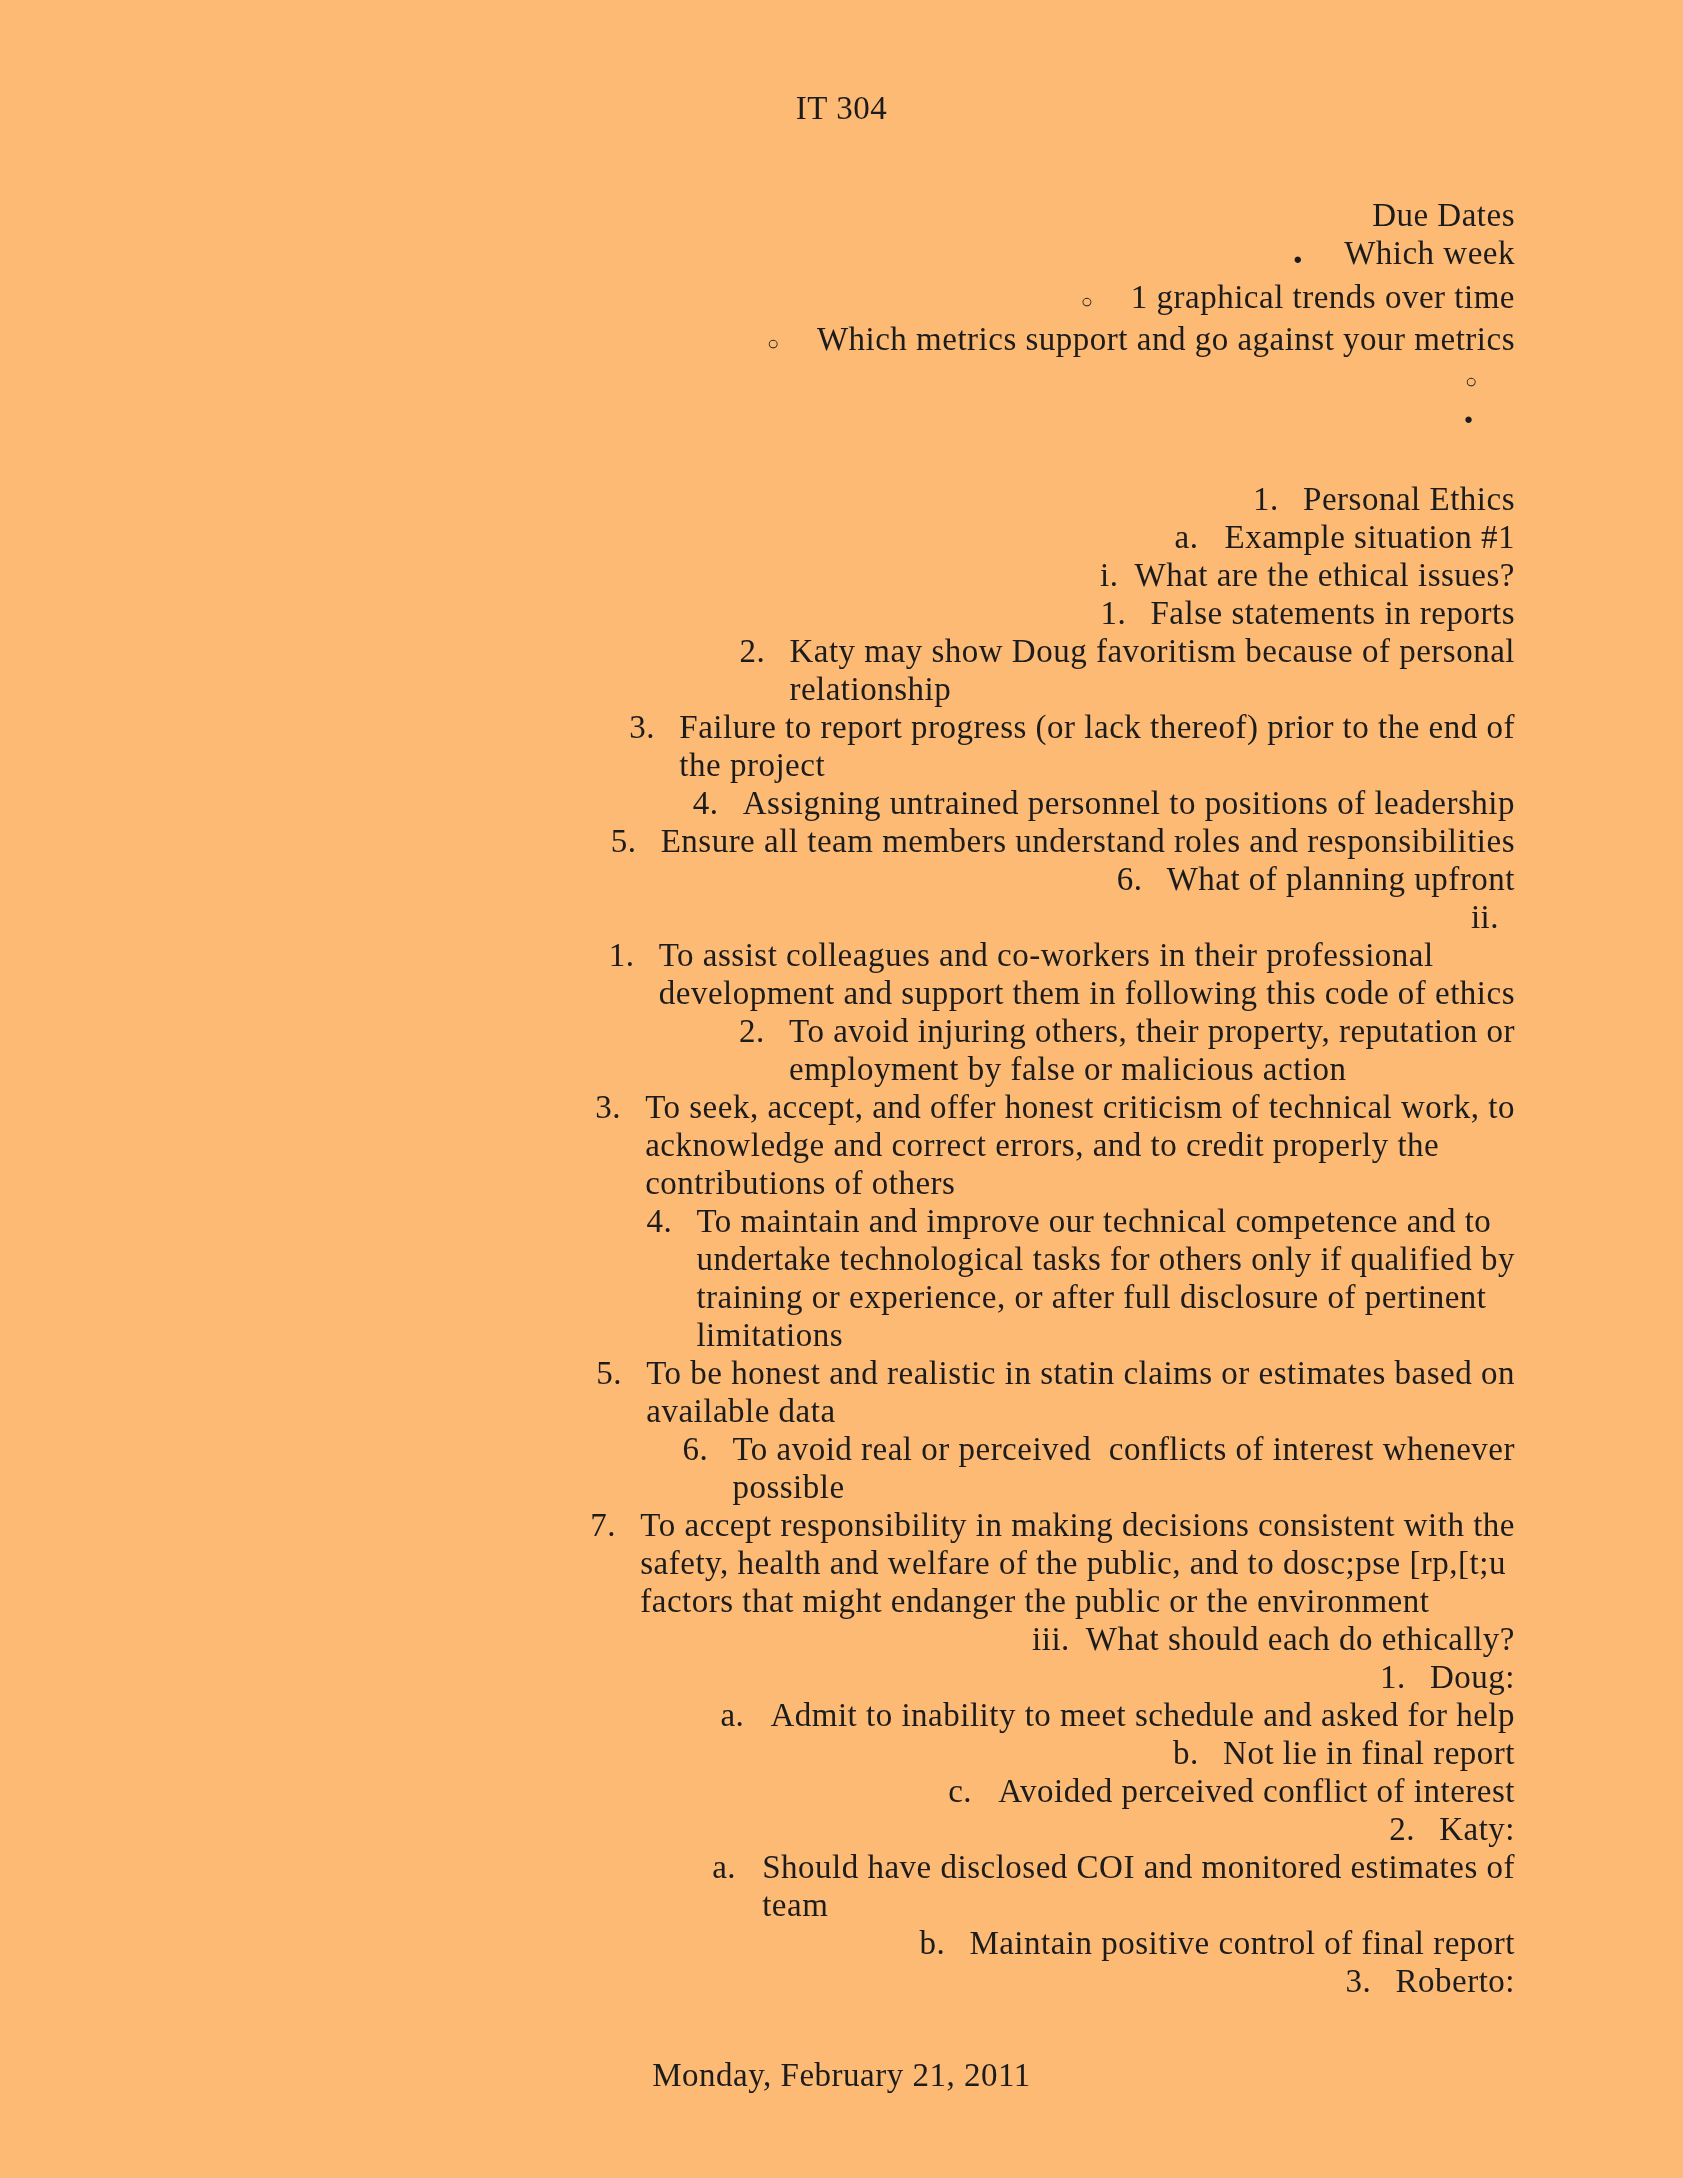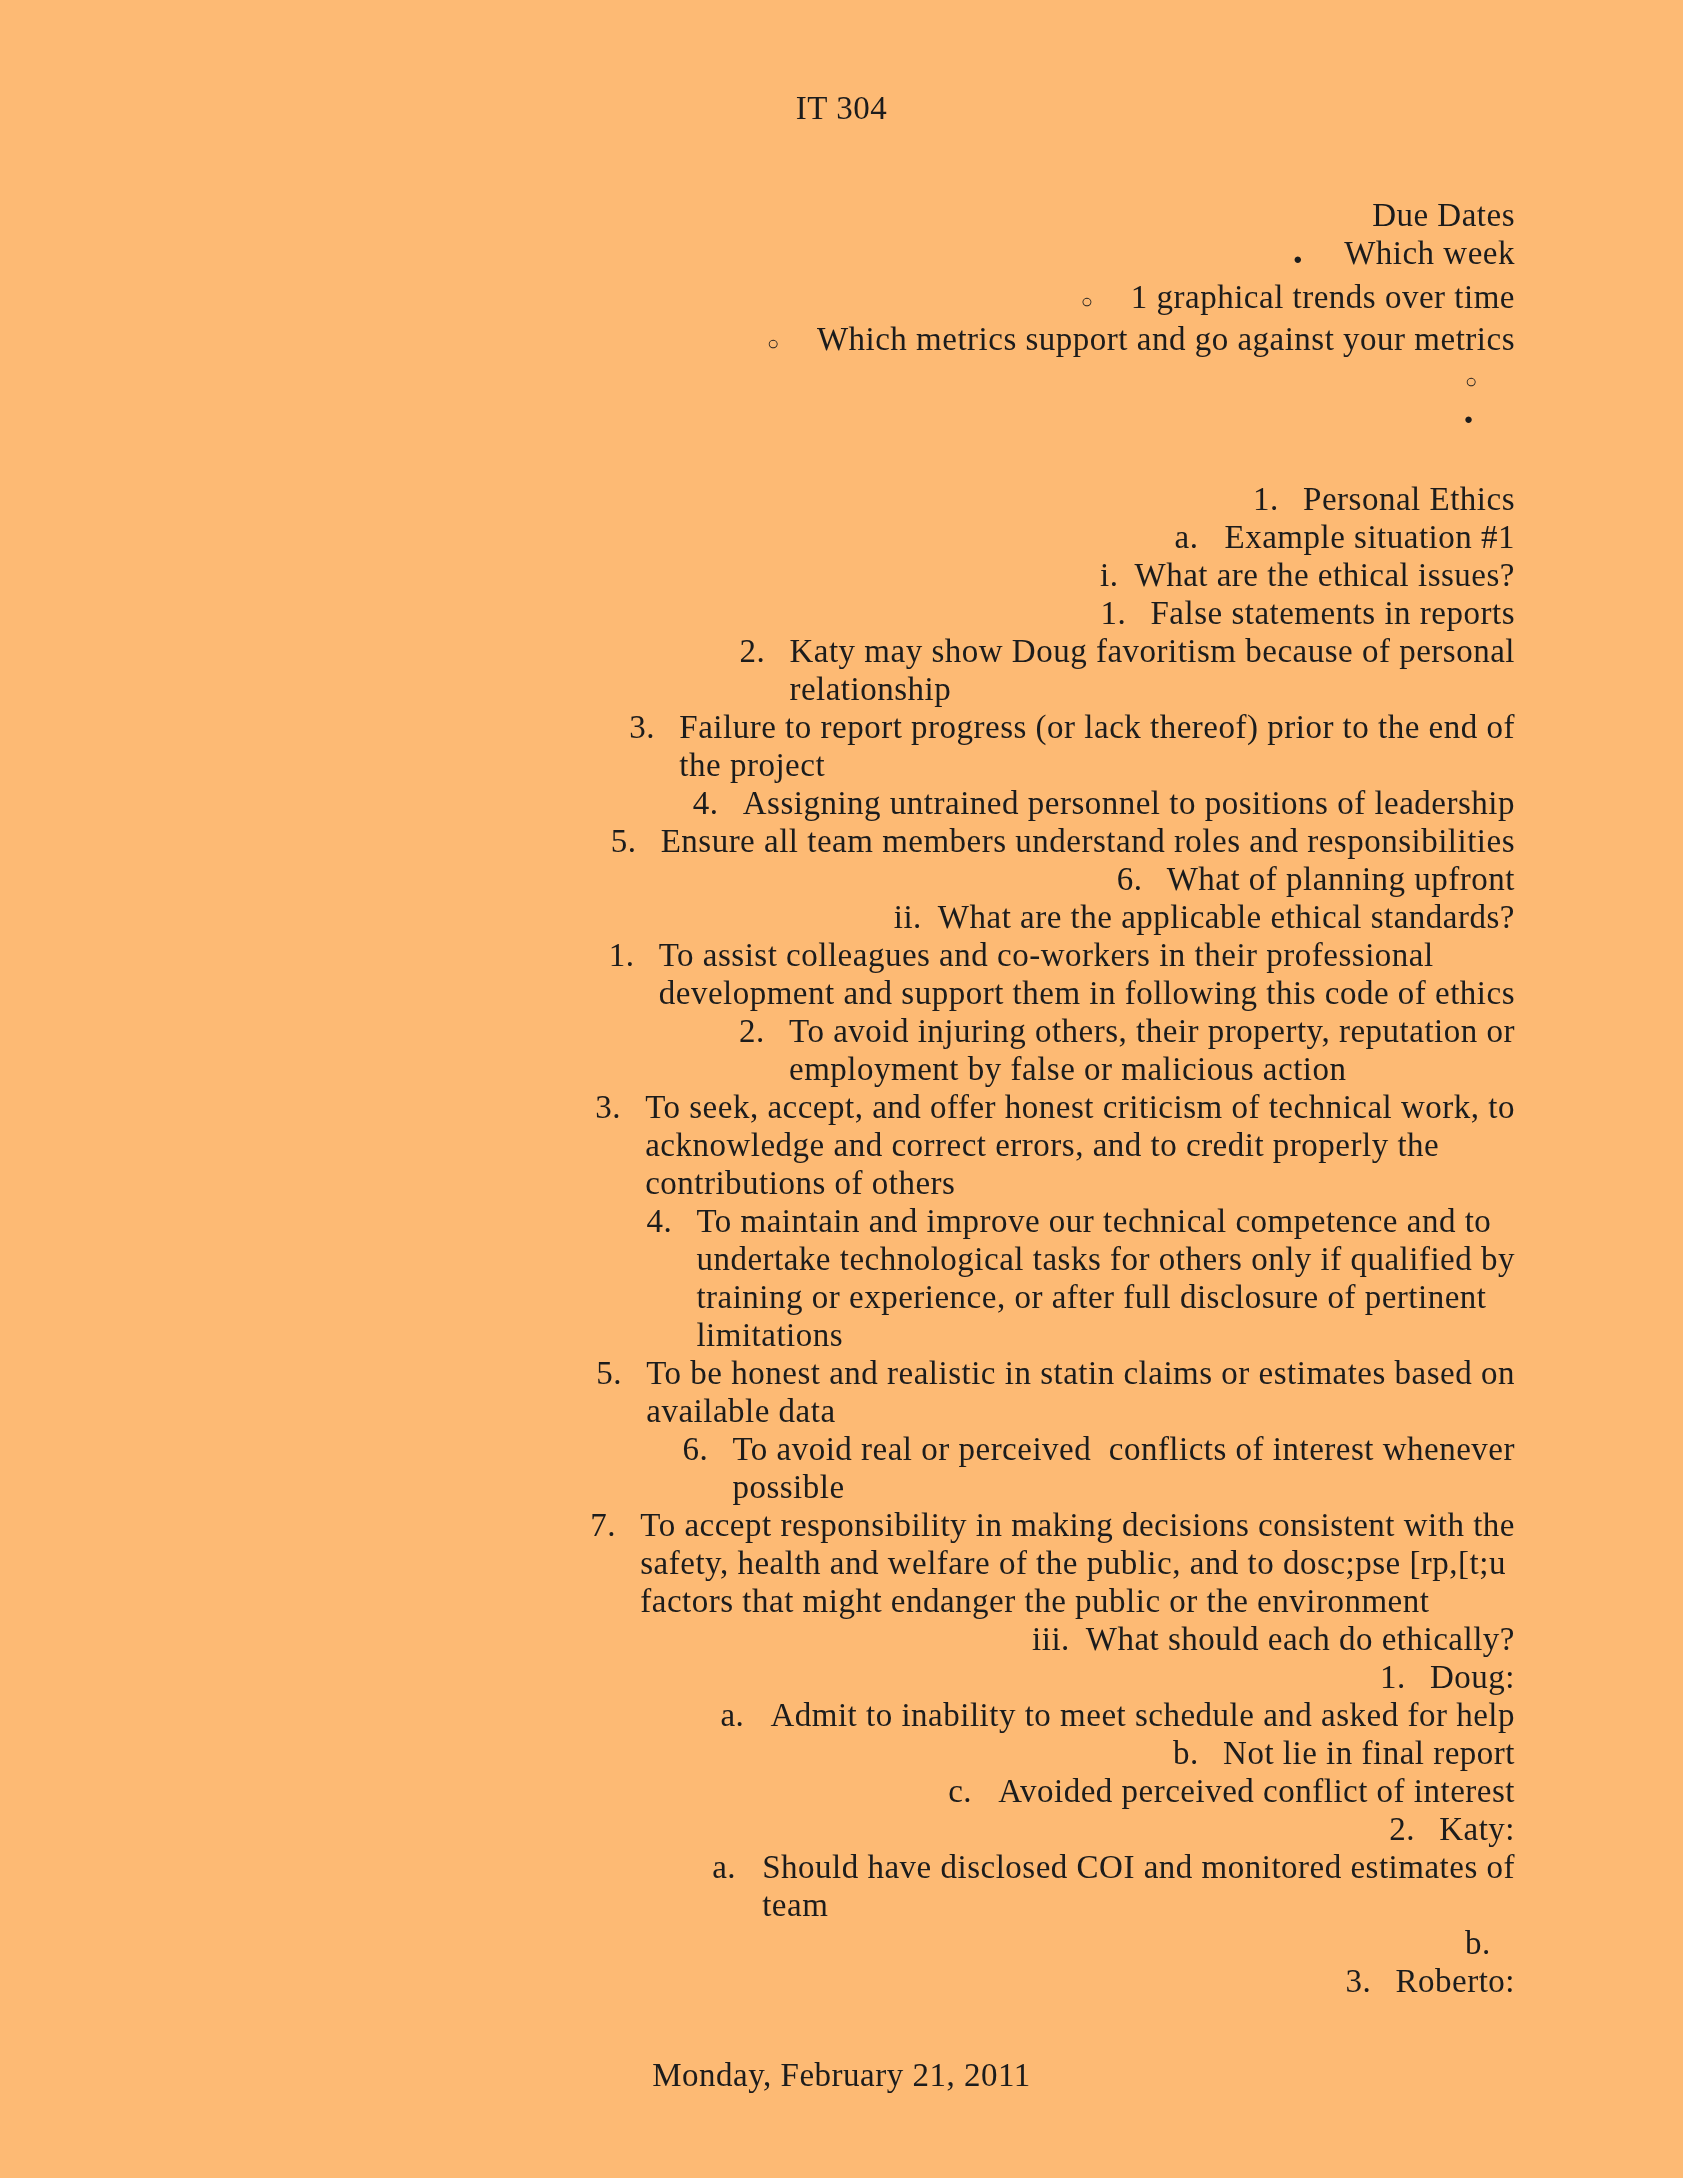--- a/index.html
+++ b/index.html
@@ -114,21 +114,20 @@
     <div class="ln l-n4">
       <span class="mk">5.</span>
       <span class="tx">Ensure all team members understand roles and responsibilities</span>
     </div>
     <div class="ln l-n4">
       <span class="mk">6.</span>
       <span class="tx">What of planning upfront</span>
     </div>
     <div class="ln l-n3">
       <span class="mk">ii.</span>
-      <span class="tx">What are the applicable ethical standards?</span>
     </div>
     <div class="ln l-n4">
       <span class="mk">1.</span>
       <span class="tx">To assist colleagues and co-workers in their professional
 development and support them in following this code of ethics</span>
     </div>
     <div class="ln l-n4">
       <span class="mk">2.</span>
       <span class="tx">To avoid injuring others, their property, reputation or
 employment by false or malicious action</span>
@@ -186,20 +185,21 @@
       <span class="mk">2.</span>
       <span class="tx">Katy:</span>
     </div>
     <div class="ln l-n5">
       <span class="mk">a.</span>
       <span class="tx">Should have disclosed COI and monitored estimates of
 team</span>
     </div>
     <div class="ln l-n5">
       <span class="mk">b.</span>
+      <span class="tx">Maintain positive control of final report</span>
     </div>
     <div class="ln l-n4">
       <span class="mk">3.</span>
       <span class="tx">Roberto:</span>
     </div>
   </div>
 
   <div class="footer">Monday, February 21, 2011</div>
 
 </div>

